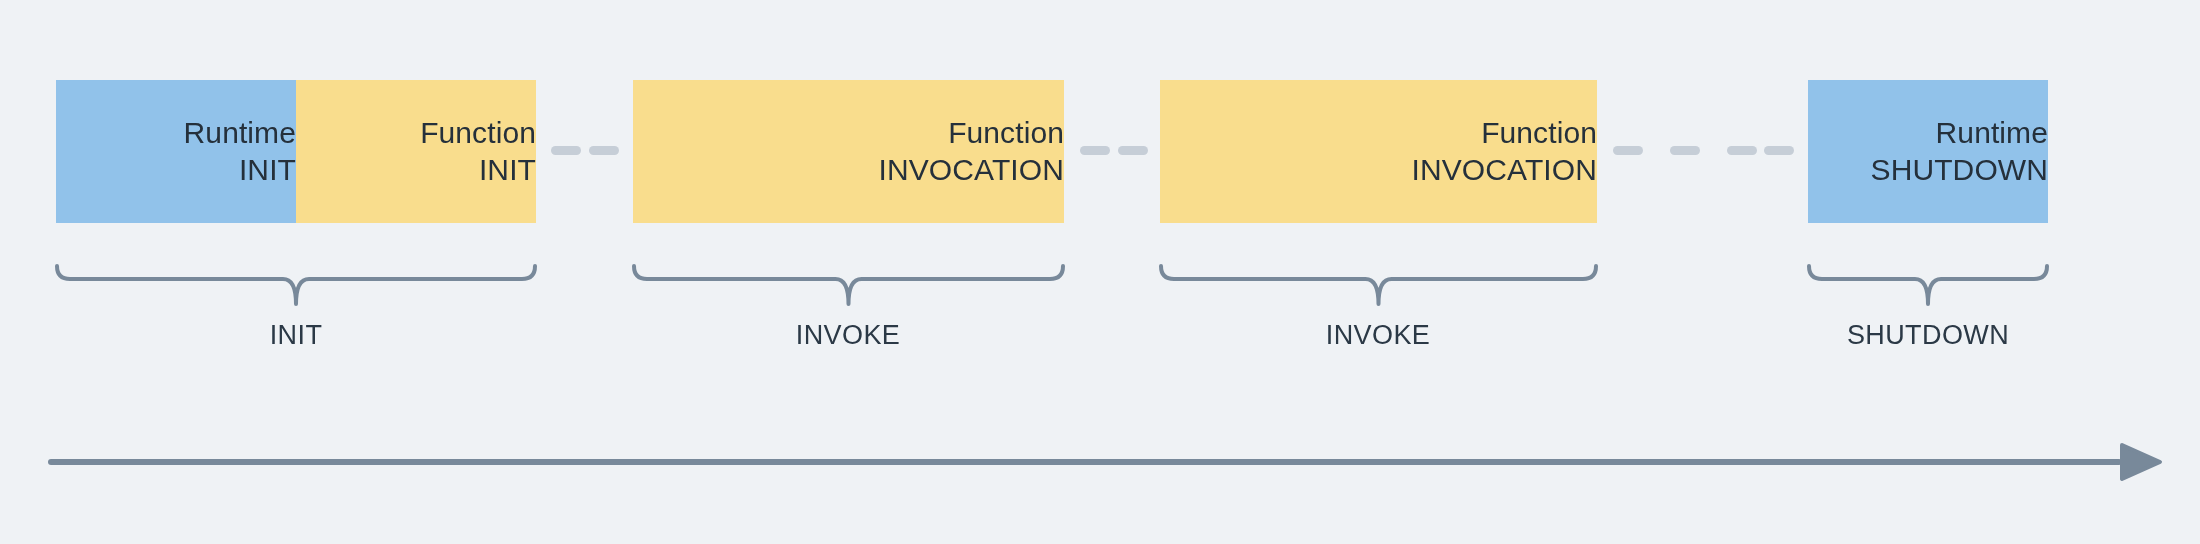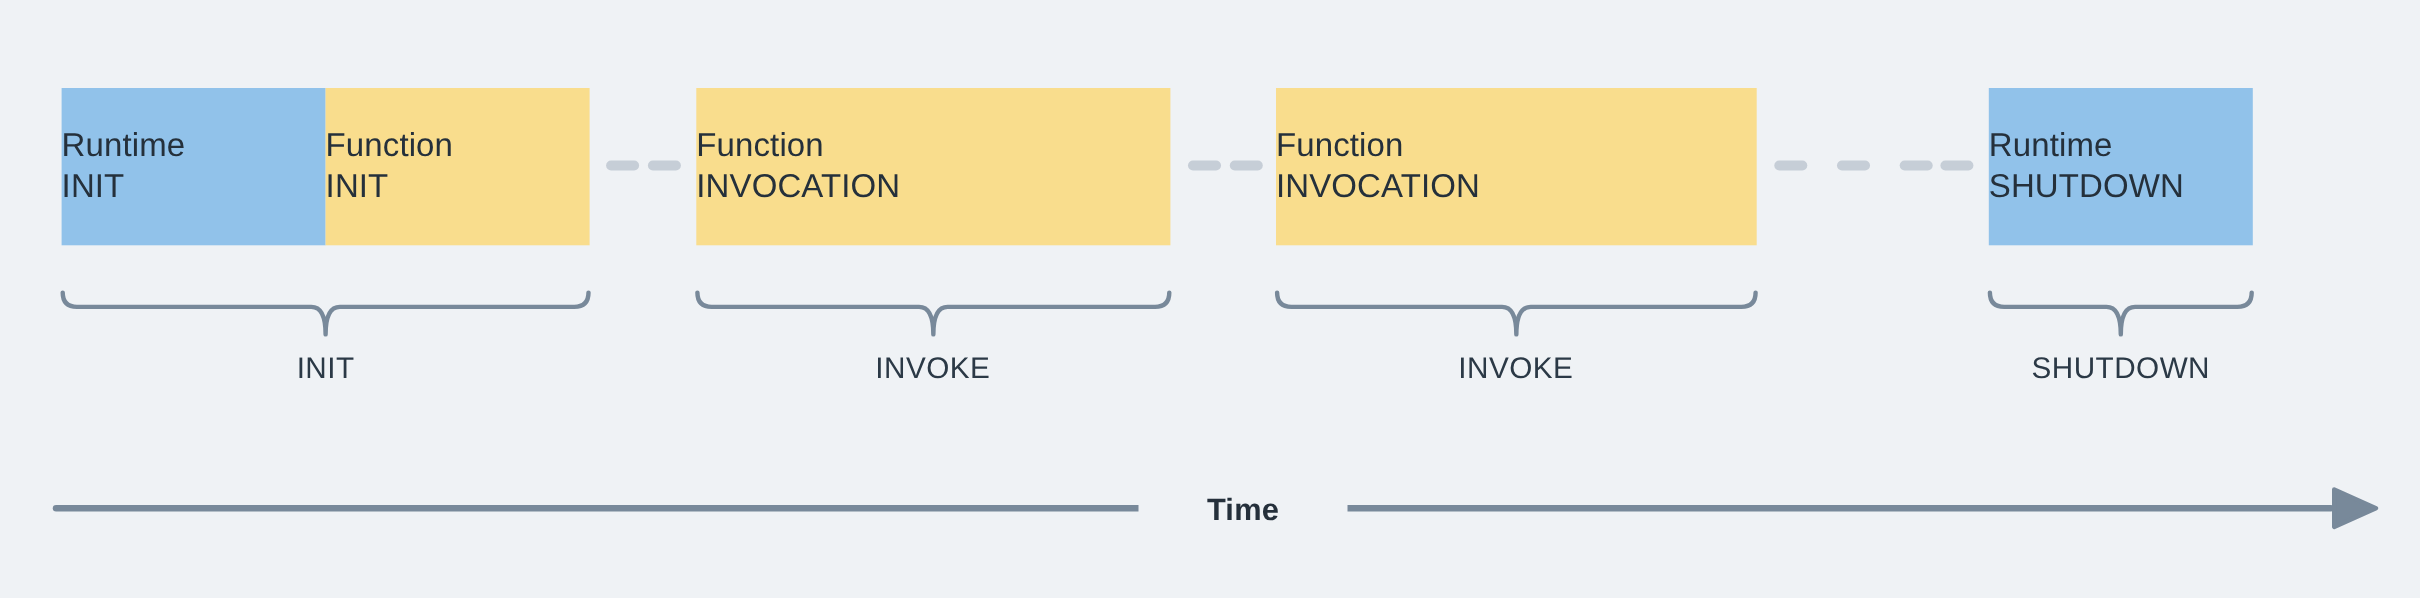--- a/index.html
+++ b/index.html
@@ -19,21 +19,21 @@
     width: 2200px;
     height: 544px;
     background: #eff2f5;
   }
 
   
   .phase-box {
     position: absolute;
     display: flex;
     flex-direction: column;
-    align-items: flex-start;
+    align-items: flex-end;
     justify-content: center;
     box-sizing: border-box;
     color: #25303b;
     font-size: 30px;
     line-height: 1.22;
     letter-spacing: 0.1px;
     text-align: center;
     white-space: nowrap;
   }
   .phase-box .ln { display: block; }
@@ -167,15 +167,14 @@
   <div class="group-label" style="left: 638px; top: 320px; width: 420px;">INVOKE</div>
   <div class="group-label" style="left: 1168px; top: 320px; width: 420px;">INVOKE</div>
   <div class="group-label" style="left: 1718px; top: 320px; width: 420px;">SHUTDOWN</div>
 
   <div id="time-axis">
       <svg viewBox="0 0 2200 56">
         <rect x="48" y="19" width="2074" height="6" rx="3" fill="#78899a"></rect>
         <path d="M 2122,5 L 2160,22 L 2122,39 Z" fill="#78899a" stroke="#78899a" stroke-width="4" stroke-linejoin="round"></path>
       </svg>
     </div>
-  <div id="time-axis-label">Time</div>
 
 </div>
 
 </body></html>

